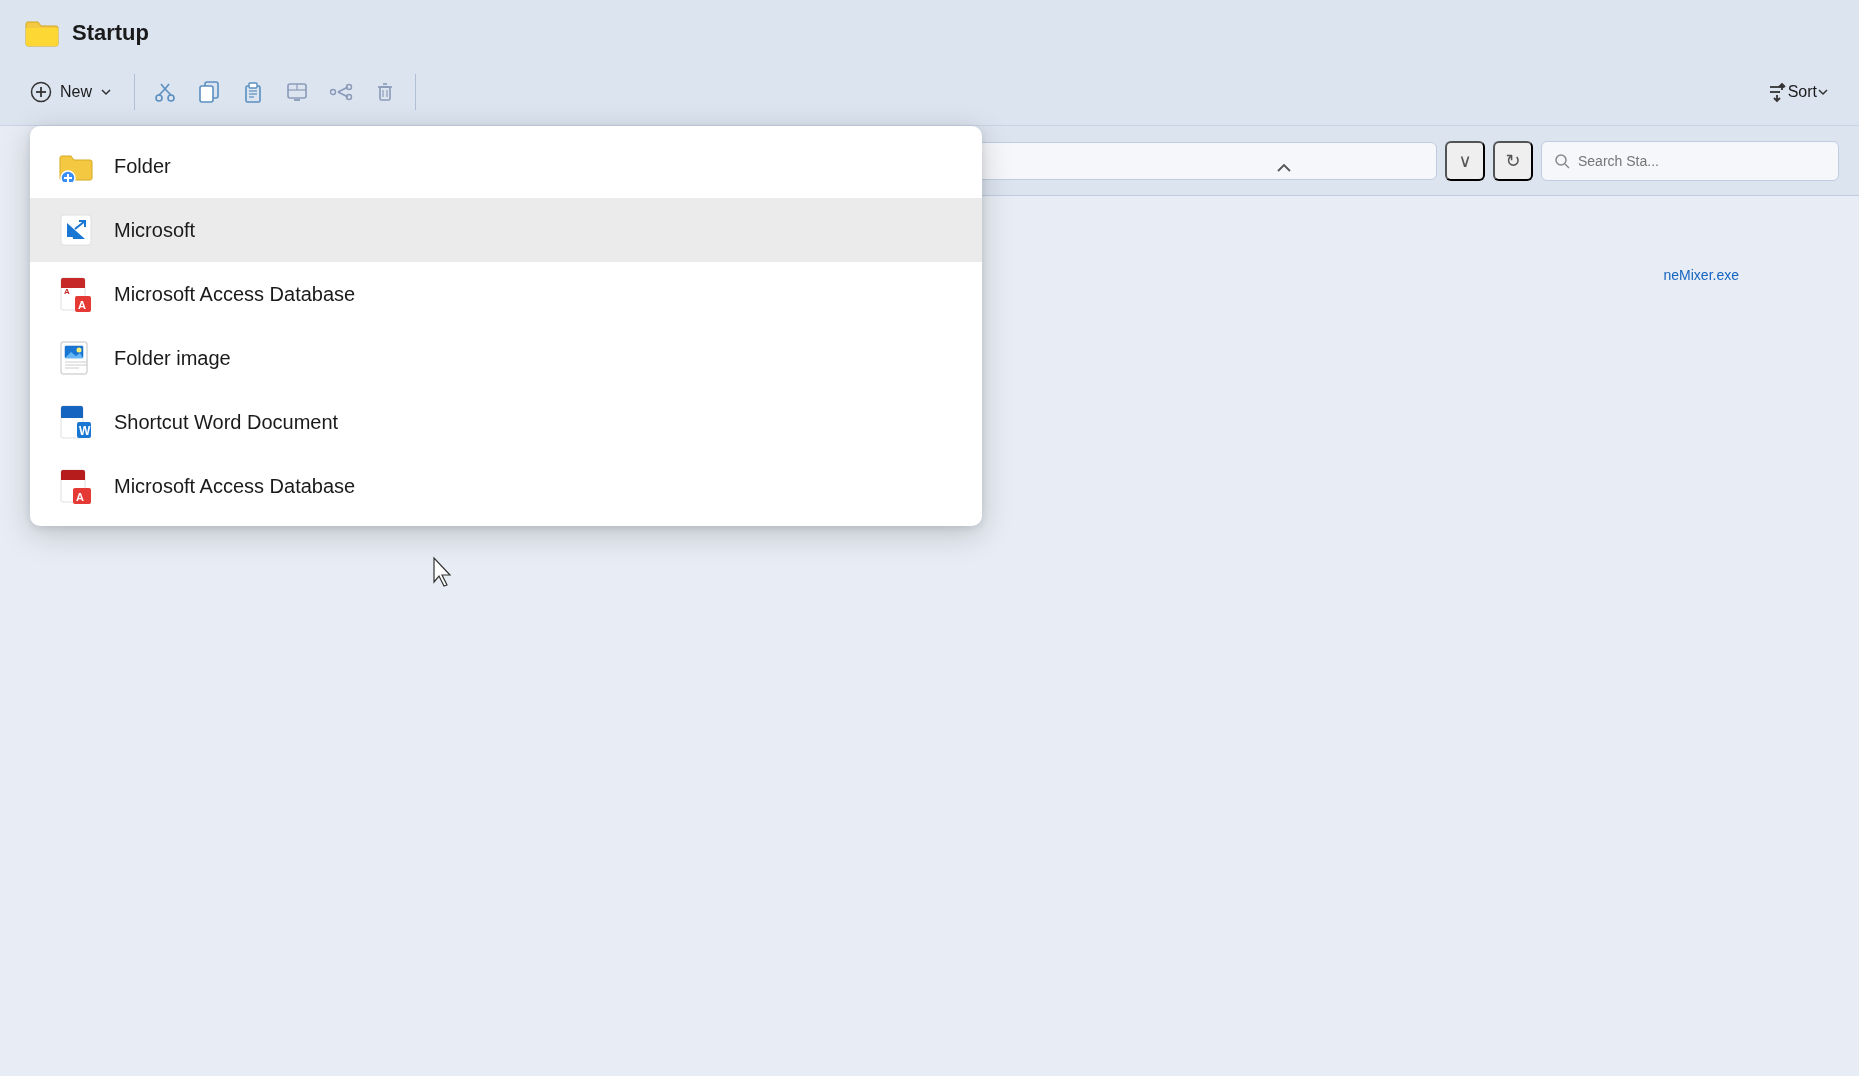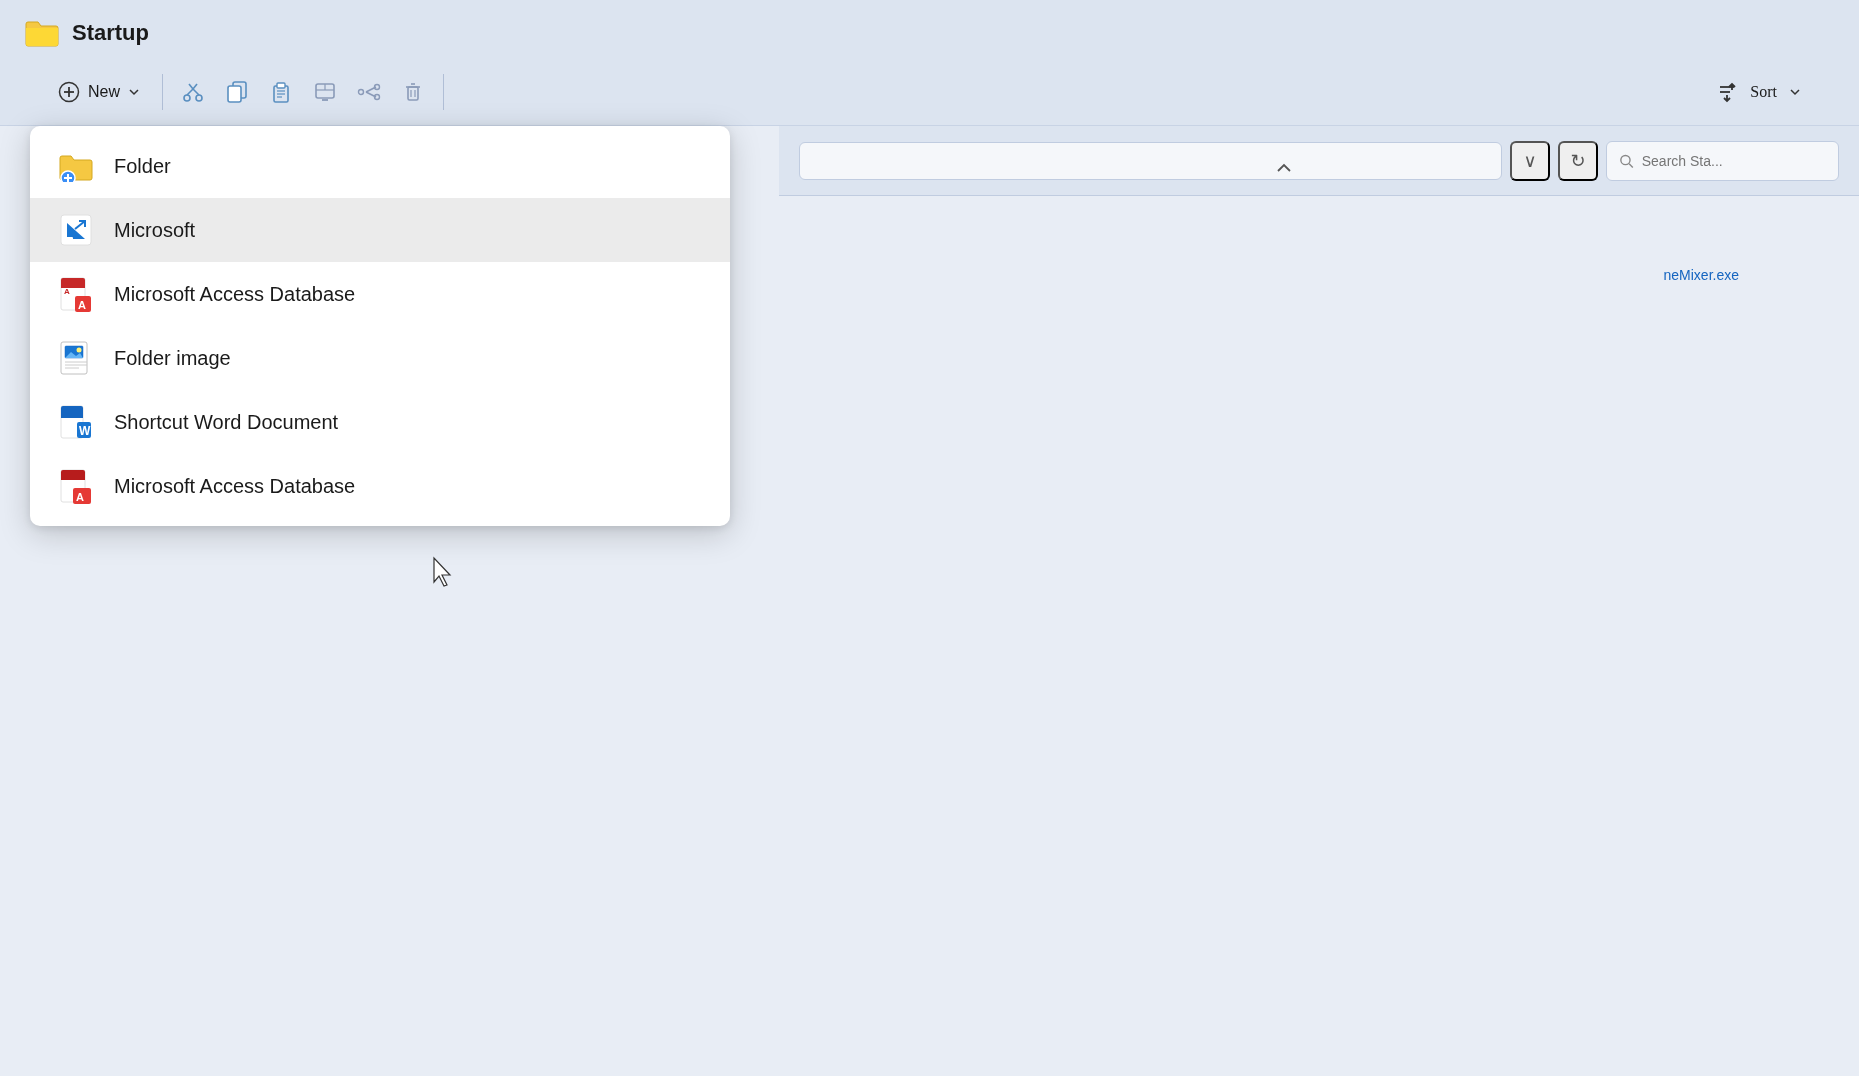--- a/index.html
+++ b/index.html
@@ -31,21 +31,21 @@
     .title-text {
       font-size: 22px;
       font-weight: 700;
       color: #1a1a1a;
     }
 
     
     .toolbar {
       display: flex;
       align-items: center;
-      padding: 10px 44px;
+      padding: 10px 16px;
       background: #dce4f0;
       gap: 0;
       border-bottom: 1px solid #c8d3e5;
       height: 68px;
     }
 
     .toolbar-separator {
       width: 1px;
       height: 36px;
       background: #b0bed6;
@@ -74,47 +74,46 @@
       cursor: pointer;
       font-size: 16px;
       color: #1a1a1a;
       background: transparent;
       border: none;
     }
 
     .sort-btn {
       display: flex;
       align-items: center;
-      gap: 12px;
+      gap: 0;
       padding: 8px 14px;
       border-radius: 6px;
       cursor: pointer;
       font-size: 16px;
       color: #1a1a1a;
       background: transparent;
       border: none;
       margin-left: auto;
-      font-family: Liberation Serif, serif;
     }
 
     
     .main-content {
       display: flex;
       flex-direction: row;
       background: #e8edf5;
       height: calc(1076px - 120px);
       position: relative;
     }
 
     
     .dropdown-menu {
       position: absolute;
       left: 30px;
       top: 0;
-      width: 700px;
+      width: 952px;
       background: #ffffff;
       border-radius: 10px;
       box-shadow: 0 8px 32px rgba(0,0,0,0.18), 0 2px 8px rgba(0,0,0,0.10);
       z-index: 100;
       padding: 8px 0;
       overflow: hidden;
     }
 
     .menu-item {
       display: flex;
@@ -158,21 +157,21 @@
 
     .search-box {
       display: flex;
       align-items: center;
       height: 40px;
       background: #f5f7fa;
       border-radius: 6px;
       border: 1px solid #c0cce0;
       padding: 0 12px;
       gap: 8px;
-      width: 233px;
+      width: 298px;
     }
 
     .search-box input {
       border: none;
       background: transparent;
       outline: none;
       font-size: 14px;
       color: #888;
       width: 220px;
     }

